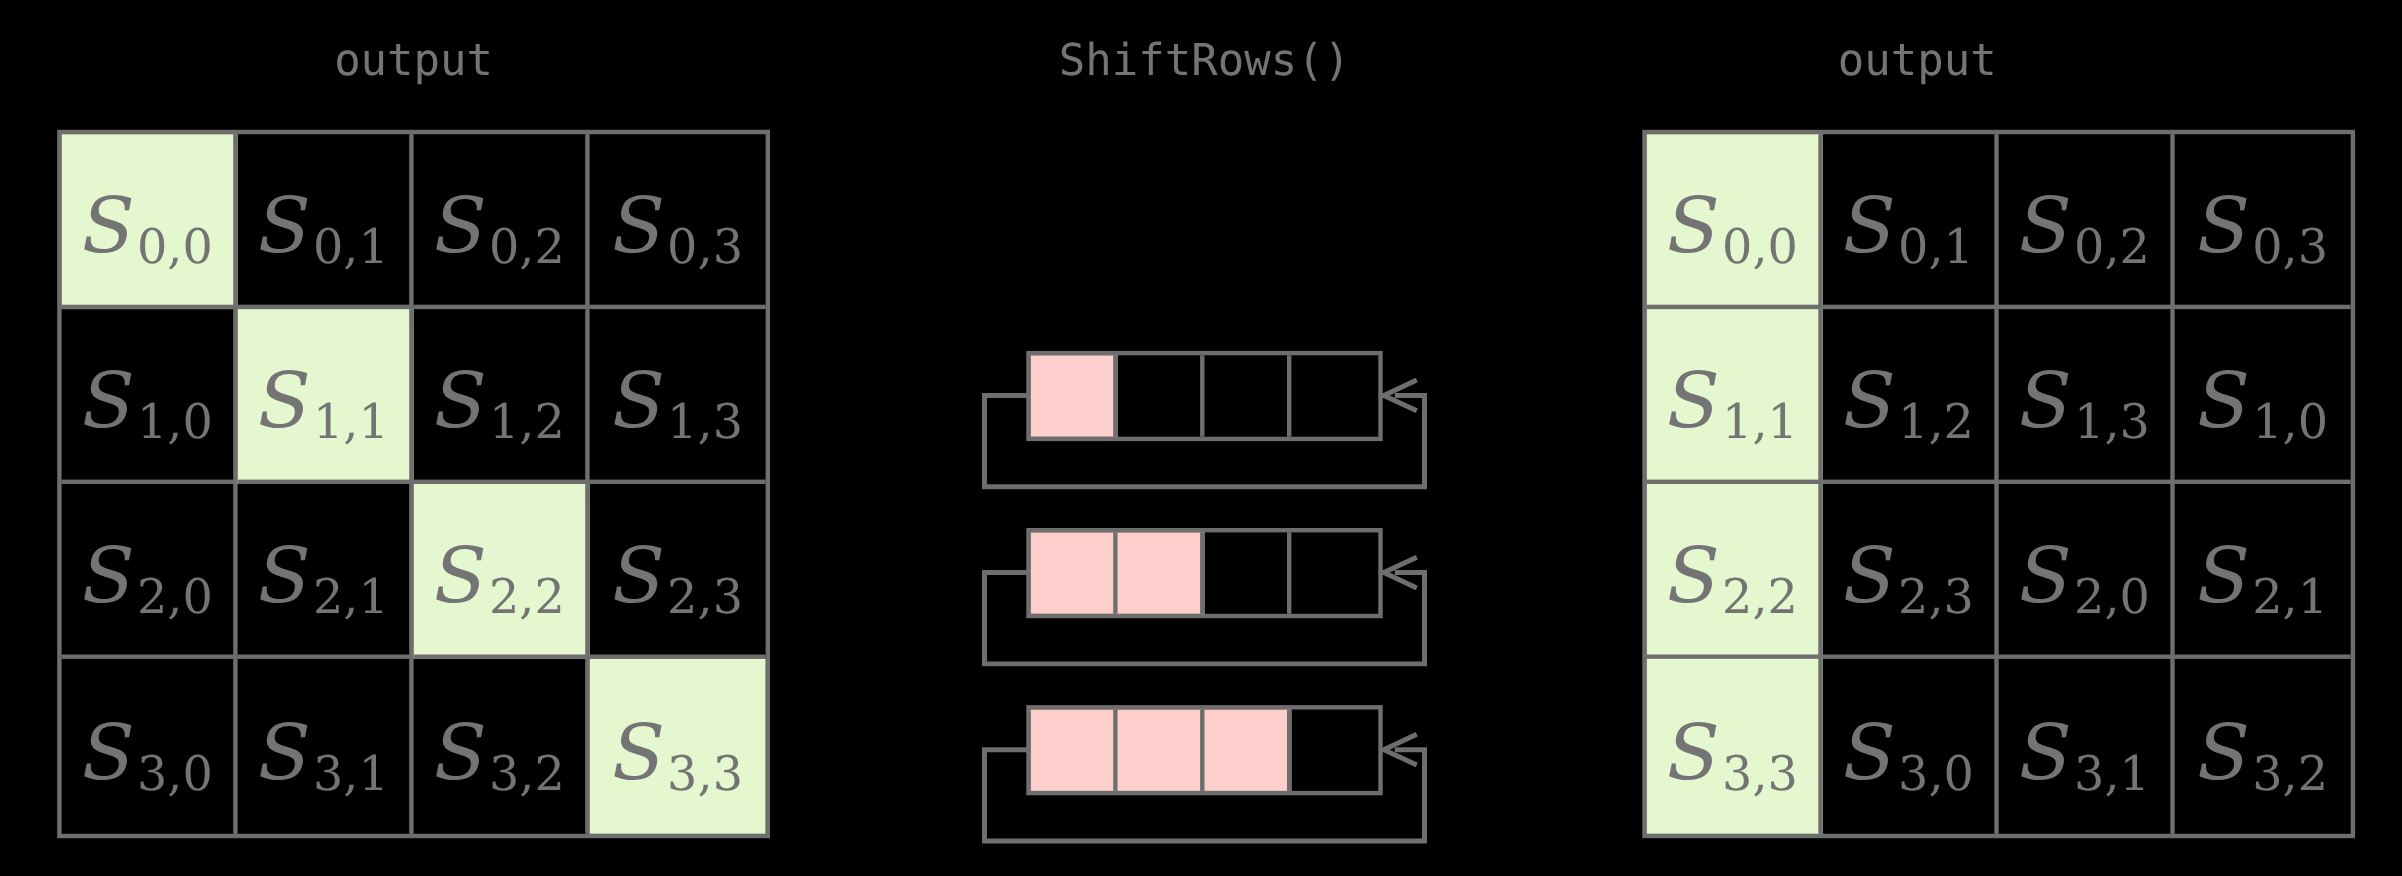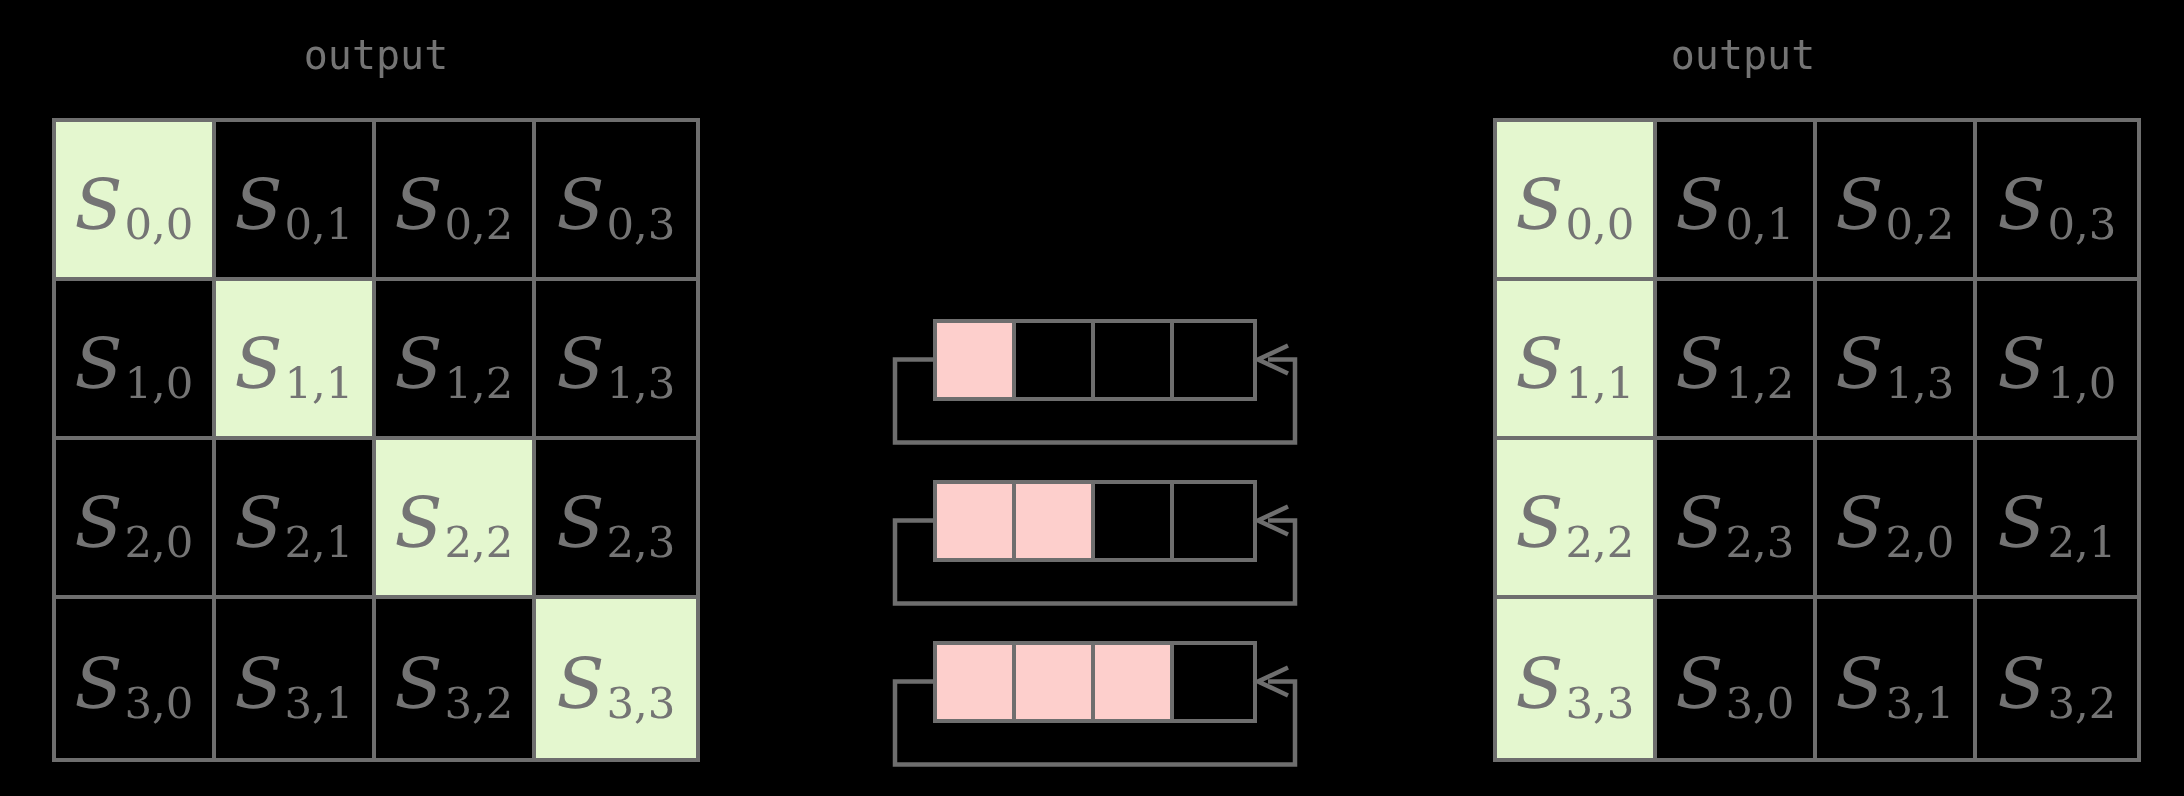--- a/index.html
+++ b/index.html
@@ -79,20 +79,21 @@
     fill:none;
     stroke:var(--line,#6e6e6e);
     stroke-width:4.5;
   }
 </style>
 </head>
 <body>
 
 <div id="canvas">
   <div class="title" id="title-input">output</div>
+  <div class="title" id="title-shiftrows">ShiftRows()</div>
   <div class="title" id="title-output">output</div>
 
   <svg id="loops" viewBox="0 0 2184 796" xmlns="http://www.w3.org/2000/svg">
       <path d="M 936 359.5 H 895 V 442.5 H 1295 V 359.5 H 1268"></path>
       <path d="M 1288 345.5 L 1258 359.5 L 1288 373.5"></path>
       <path d="M 936 520.5 H 895 V 603.5 H 1295 V 520.5 H 1268"></path>
       <path d="M 1288 506.5 L 1258 520.5 L 1288 534.5"></path>
       <path d="M 936 681.5 H 895 V 764.5 H 1295 V 681.5 H 1268"></path>
       <path d="M 1288 667.5 L 1258 681.5 L 1288 695.5"></path>
     </svg>

